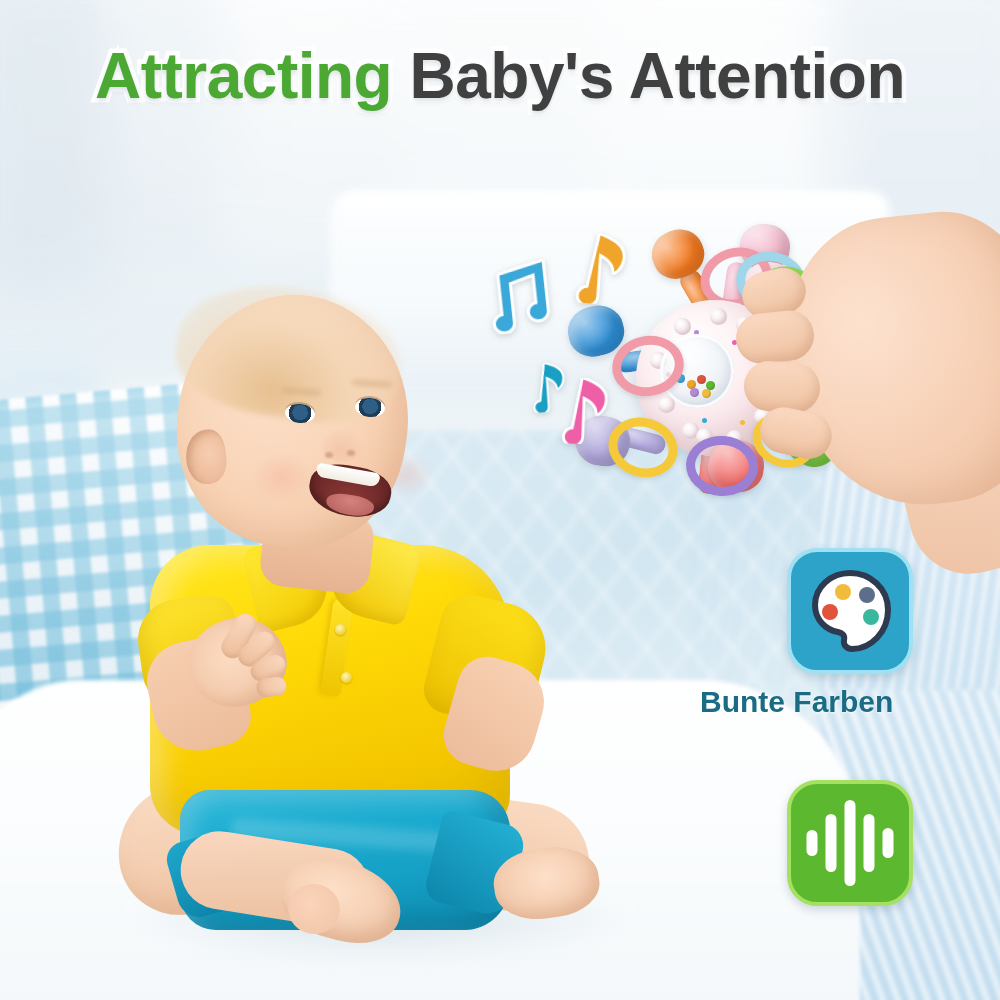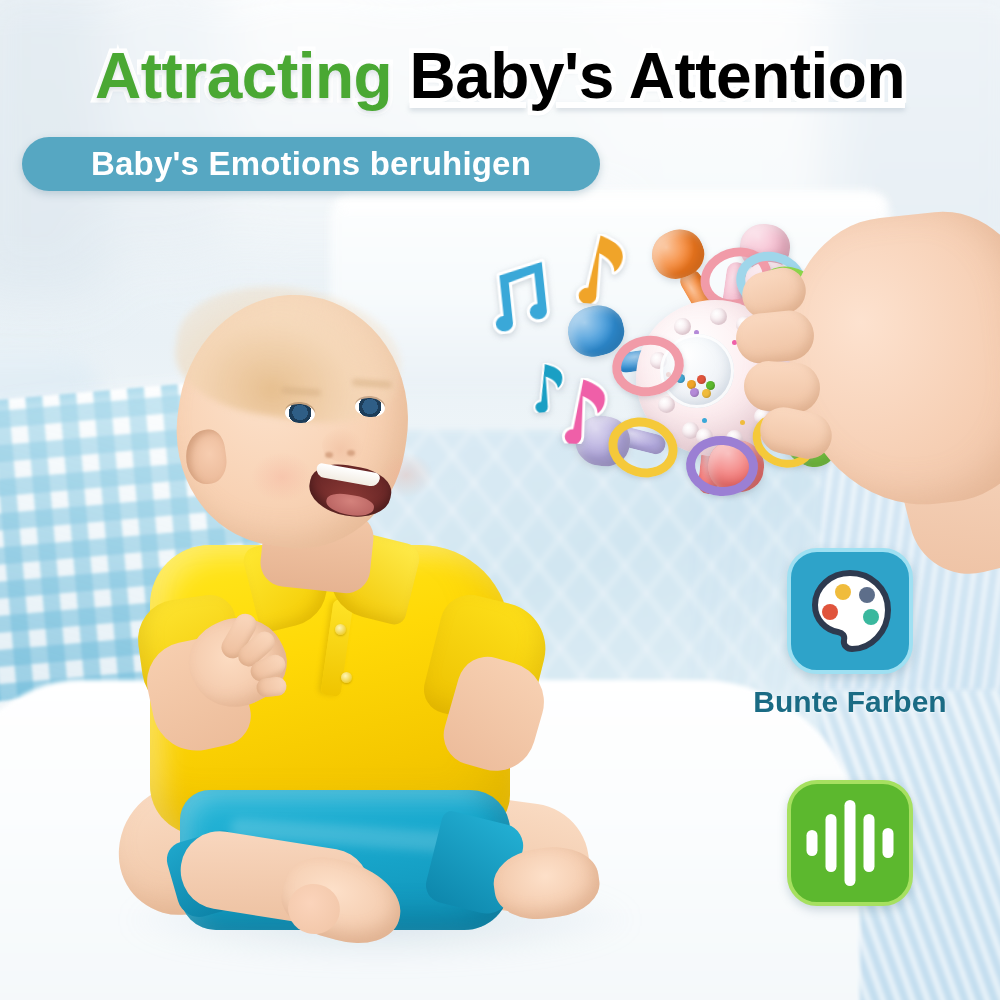--- a/index.html
+++ b/index.html
@@ -463,21 +463,21 @@
     letter-spacing: -0.5px;
     line-height: 1;
     white-space: nowrap;
   }
   .headline span {
     -webkit-text-stroke: 9px #ffffff;
     paint-order: stroke fill;
     text-shadow: 0 3px 5px rgba(150,165,180,.35);
   }
   .hl-green { color: #4aa833; }
-  .hl-blue  { color: #000000; text-decoration: underline; }
+  .hl-blue  { color: #404040; }
 
   .badge {
     position: absolute;
     left: 22px; top: 137px;
     width: 578px; height: 54px;
     background: #56a7c2;
     border-radius: 28px;
     display: flex;
     align-items: center;
     justify-content: center;
@@ -485,21 +485,21 @@
   }
   .badge-text {
     color: #ffffff;
     font-size: 33px;
     font-weight: 700;
     letter-spacing: .2px;
     white-space: nowrap;
   }
 
   
-  .feature { position: absolute; text-align: center; }
+  .feature { position: absolute; text-align: left; }
   .feat-icon {
     width: 118px; height: 118px;
     border-radius: 30px;
     margin: 0 auto;
     position: relative;
     box-shadow: 0 4px 10px rgba(110,140,160,.32);
   }
   .feat-icon.palette {
     background: #2ea3c9;
     border: 4px solid #9fe0f2;
@@ -701,23 +701,20 @@
         <svg width="62" height="66" viewBox="0 0 70 95">
           <path d="M22 74 a12 11 0 1 0 12 11 V26 c12 5 22 13 22 24 6 -4 10 -12 10 -21 0 -14 -14 -21 -32 -27 z" fill="#ef5fa8" stroke="#ffffff" stroke-width="8" stroke-linejoin="round" paint-order="stroke"></path>
         </svg>
       </div>
     </div>
 
   <div class="headline">
     <span class="hl-green">Attracting</span><span>&nbsp;</span><span class="hl-blue">Baby's Attention</span>
   </div>
 
-  <div class="badge">
-    <span class="badge-text">Baby's Emotions beruhigen</span>
-  </div>
 
   <div class="feature feat-1">
     <div class="feat-icon palette">
       <svg class="pal-body" width="88" height="88" viewBox="0 0 88 88">
         <path d="M44 6C25 6 9 20 9 38c0 15 11 25 23 27 5 1 7 4 6 8-1 5 3 9 8 9 19 0 36-17 36-39C82 21 64 6 44 6z" fill="#ffffff" stroke="#2e3a4f" stroke-width="6" stroke-linejoin="round"></path>
         <circle cx="37" cy="25" r="8" fill="#f0bc3c"></circle>
         <circle cx="61" cy="28" r="8" fill="#5d6e8a"></circle>
         <circle cx="24" cy="45" r="8" fill="#e0543c"></circle>
         <circle cx="65" cy="50" r="8" fill="#3ab89e"></circle>
       </svg>

